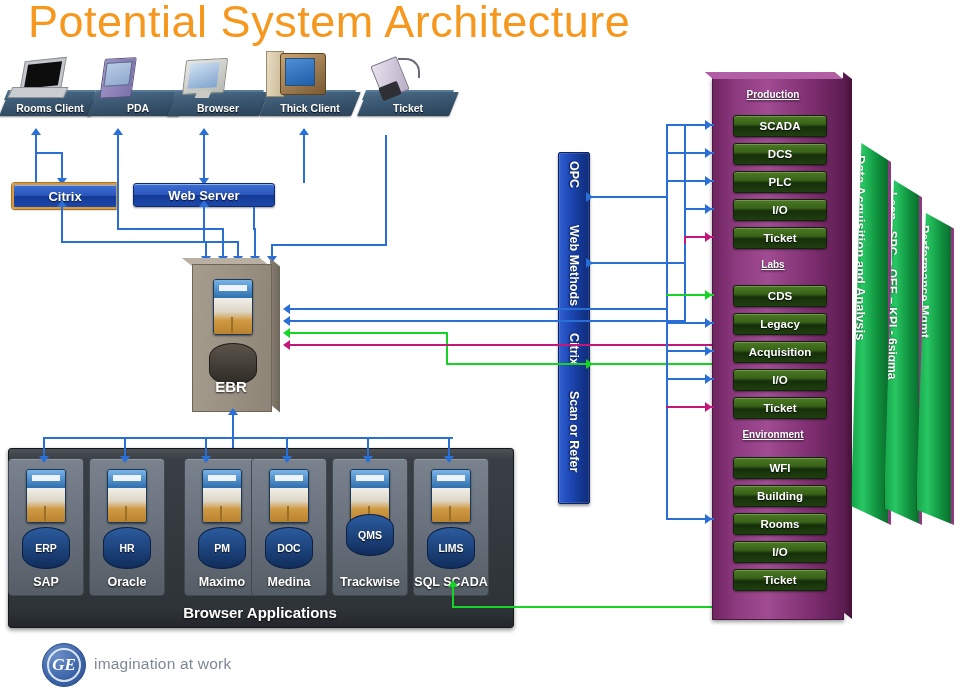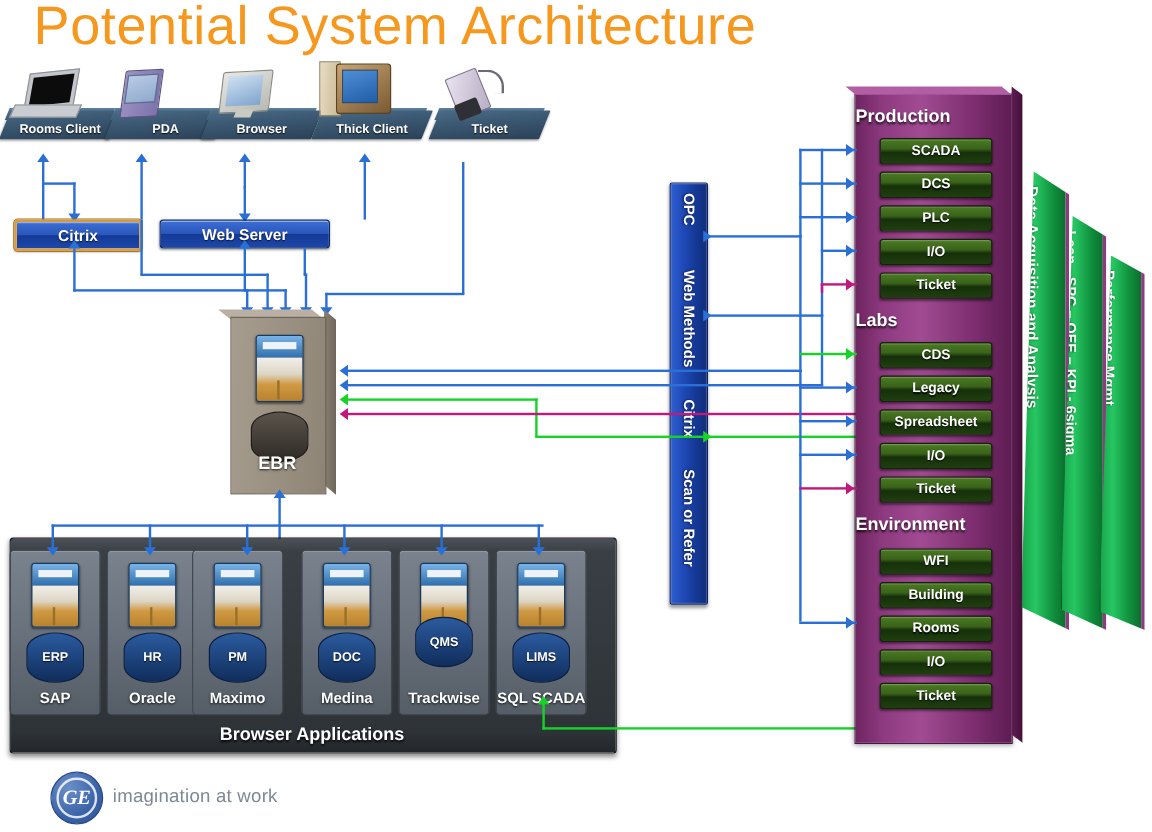--- a/index.html
+++ b/index.html
@@ -133,22 +133,22 @@
 
   
   #purple{left:712px;top:78px;width:130px;height:540px;
           background:linear-gradient(90deg,#6e2560 0%,#8e3a80 18%,#a04b92 42%,#7b2c6d 78%,#5d1d52 100%);
           border:1px solid #4a1642;box-shadow:0 2px 4px rgba(0,0,0,.4);}
   #purple .ptop{position:absolute;left:0;top:-7px;width:130px;height:7px;
                 background:#b25ea4;transform:skewX(50deg);transform-origin:left bottom;}
   #purple .pside{position:absolute;left:130px;top:-7px;width:9px;height:540px;
                  background:linear-gradient(90deg,#5d1d52,#451138);transform:skewY(38deg);
                  transform-origin:left top;}
-  .phead{position:absolute;left:0;width:120px;text-align:left;color:#ffffff;
-         font-size:15px;font-weight:bold;
+  .phead{position:absolute;left:0;width:120px;text-align:center;color:#ffffff;
+         font-size:10px;font-weight:bold;text-decoration:underline;
          text-shadow:0 1px 2px rgba(0,0,0,.8);}
   .gbox{position:absolute;left:20px;width:92px;height:20px;border-radius:3px;
         background:linear-gradient(180deg,#4b7a22 0%,#39631a 40%,#16300a 55%,#1f3f0f 100%);
         border:1px solid #0f2508;color:#fff;font-size:11.5px;font-weight:bold;
         display:flex;align-items:center;justify-content:center;
         box-shadow:inset 0 1px 0 rgba(255,255,255,.22),0 1px 2px rgba(0,0,0,.45);
         text-shadow:0 1px 1px rgba(0,0,0,.85);}
 
   
   .gpar{position:absolute;background:linear-gradient(90deg,#17a64a 0%,#27c763 30%,#0f8f3c 72%,#0b6e2e 100%);
@@ -339,21 +339,21 @@
       <div class="body">
         <s></s>
       </div>
     </div>
   <div class="cyl blue" style="left:13px;top:68px;width:46px;height:40px">
     <em>HR</em>
     </div>
   <div class="bizname">Oracle</div>
 </div>
 
-<div class="abs bizcell" style="left:160px;top:458px">
+<div class="abs bizcell" style="left:184px;top:458px">
   <div class="srv" style="left:17px;top:10px;width:38px;height:52px">
     <div class="cap">
         <b></b>
       </div>
       <div class="body">
         <s></s>
       </div>
     </div>
   <div class="cyl blue" style="left:13px;top:68px;width:46px;height:40px">
     <em>PM</em>
@@ -462,21 +462,21 @@
   <div class="phead" style="top:10px">Production</div>
   <div class="gbox" style="top:36px">SCADA</div>
   <div class="gbox" style="top:64px">DCS</div>
   <div class="gbox" style="top:92px">PLC</div>
   <div class="gbox" style="top:120px">I/O</div>
   <div class="gbox" style="top:148px">Ticket</div>
 
   <div class="phead" style="top:180px">Labs</div>
   <div class="gbox" style="top:206px">CDS</div>
   <div class="gbox" style="top:234px">Legacy</div>
-  <div class="gbox" style="top:262px">Spreadsheet</div>
+  <div class="gbox" style="top:262px">Acquisition</div>
   <div class="gbox" style="top:290px">I/O</div>
   <div class="gbox" style="top:318px">Ticket</div>
 
   <div class="phead" style="top:350px">Environment</div>
   <div class="gbox" style="top:378px">WFI</div>
   <div class="gbox" style="top:406px">Building</div>
   <div class="gbox" style="top:434px">Rooms</div>
   <div class="gbox" style="top:462px">I/O</div>
   <div class="gbox" style="top:490px">Ticket</div>
 </div>

